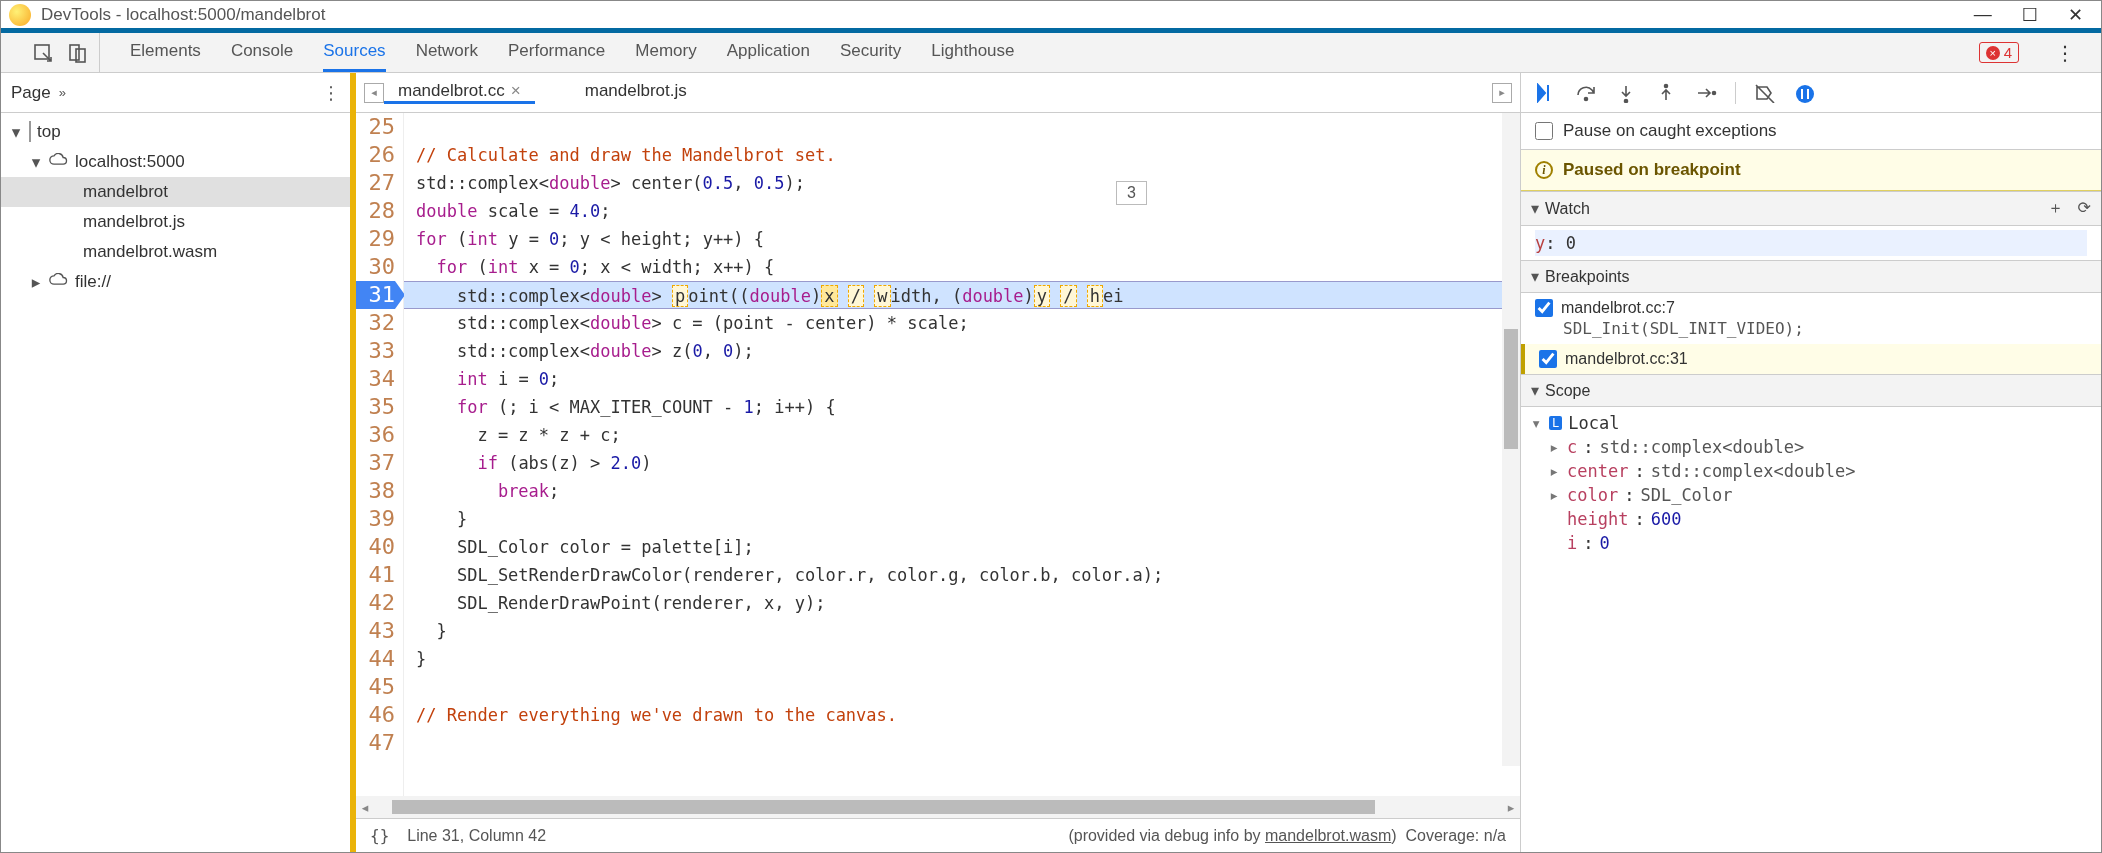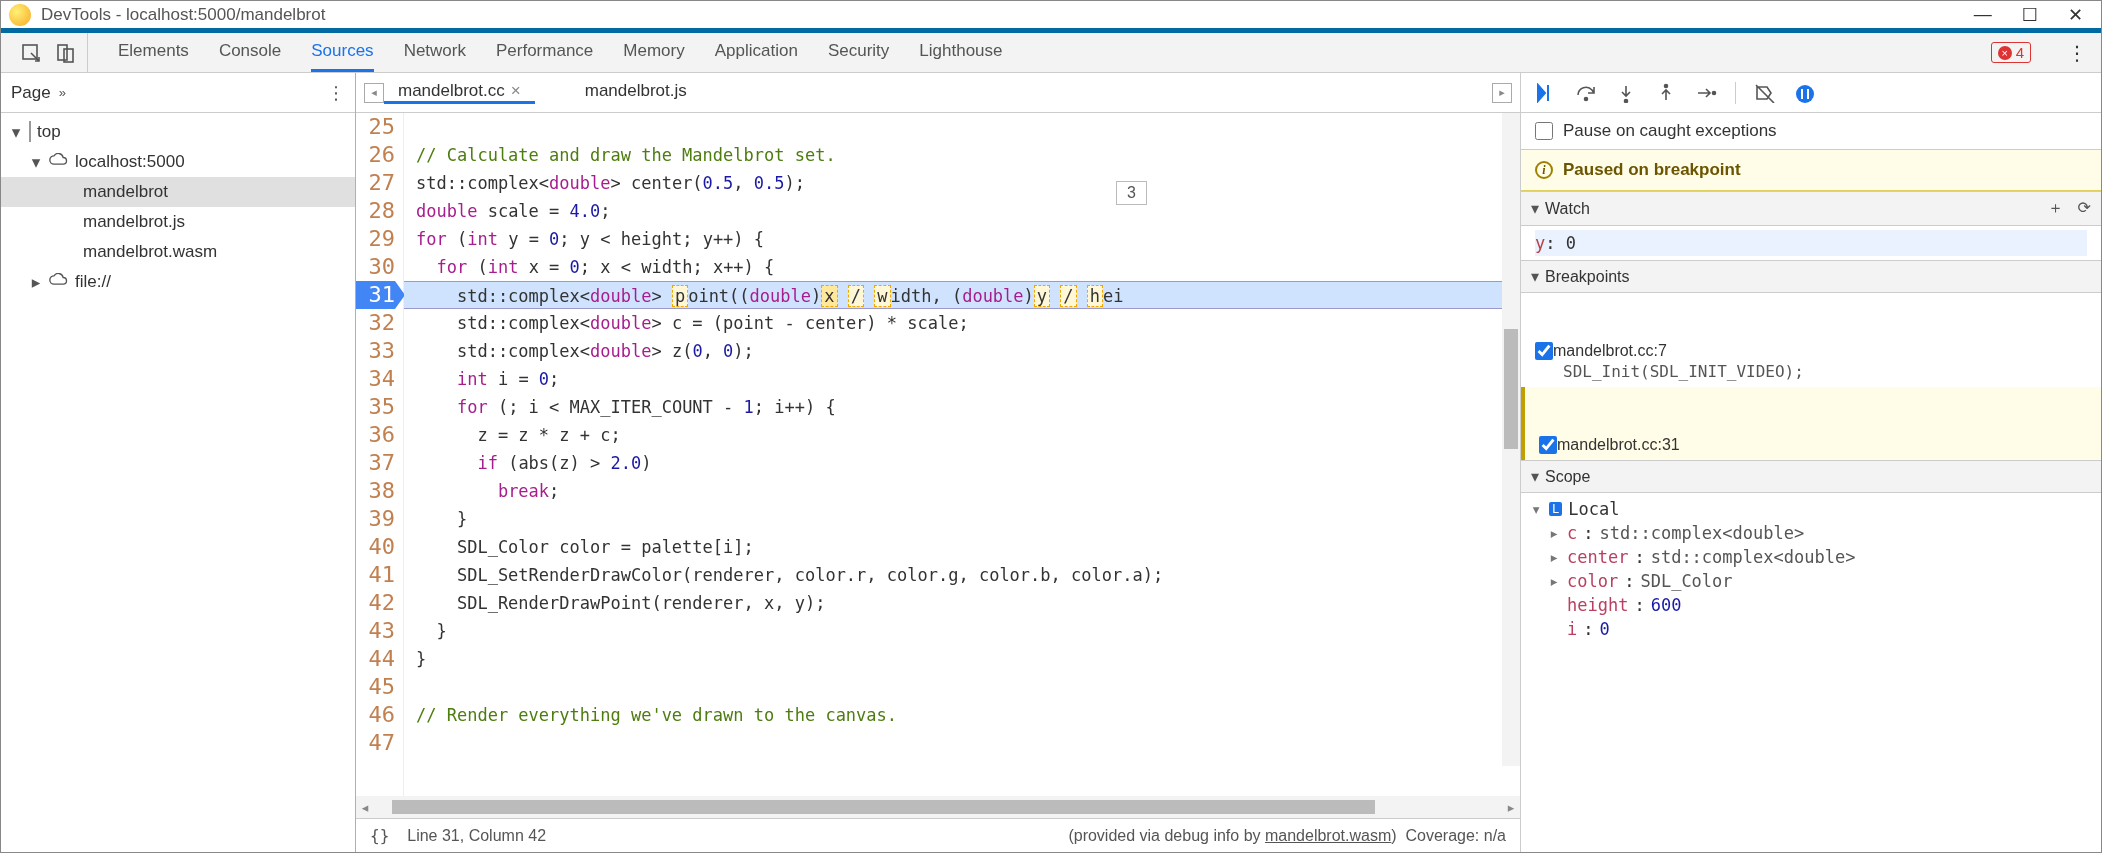--- a/index.html
+++ b/index.html
@@ -7,33 +7,33 @@
 .window { width: 2102px; height: 853px; border: 1px solid #888; background: #fff; display: flex; flex-direction: column; }
 
 
 .titlebar { height: 32px; display: flex; align-items: center; padding: 0 8px; border-bottom: 5px solid #0369a1; background: #fff; }
 .titlebar .appicon { width: 22px; height: 22px; border-radius: 50%; background: radial-gradient(circle at 35% 35%, #fff176, #f9a825); margin-right: 10px; }
 .titlebar .title { font-size: 17px; color: #555; }
 .titlebar .winbtns { margin-left: auto; display: flex; gap: 30px; font-size: 18px; padding-right: 10px; }
 .titlebar .winbtns span { cursor: default; color: #333; }
 
 
-.toolbar { height: 40px; display: flex; align-items: center; border-bottom: 1px solid #ccc; padding: 0 8px; background: #f3f3f3; }
+.toolbar { height: 40px; display: flex; align-items: center; border-bottom: 1px solid #ccc; padding: 0 20px; background: #f3f3f3; }
 .toolbar .left-icons { display: flex; gap: 14px; padding: 0 12px; border-right: 1px solid #ccc; height: 100%; align-items: center; }
 .toolbar .left-icons svg { width: 20px; height: 20px; }
 .tabs { display: flex; gap: 30px; padding-left: 30px; }
 .tab { color: #555; font-size: 17px; cursor: pointer; padding: 8px 0; }
 .tab.active { color: #1a73e8; border-bottom: 3px solid #1a73e8; }
 .toolbar .right { margin-left: auto; display: flex; align-items: center; gap: 18px; padding-right: 6px; }
 .errbadge { display: flex; align-items: center; gap: 4px; border: 1px solid #d33; border-radius: 3px; padding: 1px 6px; color: #d33; font-size: 15px; }
 .errbadge .dot { width: 14px; height: 14px; border-radius: 50%; background: #d33; color: #fff; font-size: 11px; display: flex; align-items: center; justify-content: center; }
 
 
 .main { flex: 1; display: flex; min-height: 0; }
-.sidebar { width: 355px; border-right: 1px solid #eab308; display: flex; flex-direction: column; }
+.sidebar { width: 355px; border-right: 6px solid #eab308; display: flex; flex-direction: column; }
 .sidebar-head { display: flex; align-items: center; height: 40px; border-bottom: 1px solid #ccc; padding: 0 10px; }
 .sidebar-head .label { font-size: 17px; color: #333; }
 .sidebar-head .chev { margin-left: 8px; color: #555; }
 .sidebar-head .more { margin-left: auto; color: #555; font-size: 18px; }
 .tree { padding: 4px 0; font-size: 17px; }
 .tree-row { display: flex; align-items: center; height: 30px; padding-left: 8px; cursor: default; }
 .tree-row.sel { background: #e0e0e0; }
 .tree-row .tw { width: 14px; text-align: center; color: #555; }
 .tree-row .ico { margin: 0 6px; }
 .tree-row.indent1 { padding-left: 28px; }
@@ -53,21 +53,21 @@
 .file-tab .close { color: #888; }
 .code-area { flex: 1; overflow: hidden; position: relative; display: flex; }
 .gutter { width: 48px; background: #fff; text-align: right; padding-right: 8px; color: #c08050; font-family: "Consolas", monospace; font-size: 22px; line-height: 28px; border-right: 1px solid #eee; }
 .gutter .ln { height: 28px; }
 .gutter .ln.bp { background: #4285f4; color: #fff; position: relative; }
 .gutter .ln.bp::after { content:""; position:absolute; right:-10px; top:0; border-top:14px solid transparent; border-bottom:14px solid transparent; border-left:10px solid #4285f4; }
 .code { flex: 1; font-family: "Consolas", monospace; font-size: 17px; line-height: 28px; overflow: hidden; position: relative; white-space: pre; }
 .code .line { height: 28px; padding-left: 12px; }
 .code .line.hl { background: #cfe3ff; border-top: 1px solid #99c; border-bottom: 1px solid #99c; }
 .kw { color: #a71d8d; }
-.cm { color: #4d7c0f; }
+.cm { color: #c2410c; }
 .nm { color: #1a1aa6; }
 .box { border: 1px dashed #f0a800; background: #fff7d6; padding: 0 2px; }
 .tooltip { position: absolute; background: #fff; border: 1px solid #bbb; padding: 2px 10px; color: #555; font-size: 16px; }
 .code-scroll-v { position: absolute; right: 0; top: 0; bottom: 30px; width: 18px; background: #f3f3f3; }
 .code-scroll-v .thumb { position: absolute; left: 2px; right: 2px; top: 216px; height: 120px; background: #bbb; }
 .code-scroll-h { height: 22px; background: #f3f3f3; display: flex; align-items: center; }
 .code-scroll-h .track { flex:1; height:18px; background:#f3f3f3; position:relative; margin:0 18px; }
 .code-scroll-h .thumb { position:absolute; left:0; width:90%; top:2px; bottom:2px; background:#bbb; }
 .code-scroll-h .arr { width:18px; text-align:center; color:#888; }
 .statusbar { height: 34px; border-top: 1px solid #ccc; display: flex; align-items: center; padding: 0 14px; font-size: 16px; color: #555; background: #fff; }
@@ -87,21 +87,21 @@
 .section-head { background: #f3f3f3; border-top: 1px solid #ccc; border-bottom: 1px solid #ccc; padding: 6px 10px; font-size: 16px; display: flex; align-items: center; }
 .section-head .tw { margin-right: 6px; color: #555; }
 .section-head .actions { margin-left: auto; display: flex; gap: 14px; color: #555; }
 .watch { padding: 4px 14px; font-family: "Consolas", monospace; font-size: 17px; }
 .watch .row { padding: 3px 0; }
 .watch .row.sel { background: #eaf1ff; }
 .watch .name { color: #b84040; }
 .watch .val { color: #333; }
 .bp-item { padding: 6px 14px; font-size: 16px; display:flex; flex-direction:column; gap:2px; }
 .bp-item.active { background: #fffde7; border-left: 4px solid #c0a000; }
-.bp-item .l1 { display: flex; align-items: flex-end; gap: 0; margin-top: 43px; }
+.bp-item .l1 { display: flex; align-items: flex-end; gap: 8px; }
 .bp-item input { width: 18px; height: 18px; accent-color: #1a73e8; }
 .bp-item .code-prev { font-family: "Consolas", monospace; color: #555; padding-left: 28px; }
 .scope { font-family: "Consolas", monospace; font-size: 17px; padding: 4px 10px; }
 .scope .row { padding: 2px 0; display: flex; align-items: center; gap: 6px; }
 .scope .tw { width: 12px; color: #777; }
 .scope .badge { background:#1a73e8; color:#fff; font-size:12px; padding:0 3px; border-radius:2px; }
 .scope .k { color: #b84060; }
 .scope .v { color: #555; }
 .scope .num { color: #1a1aa6; }
 .scope .indent { padding-left: 18px; }

